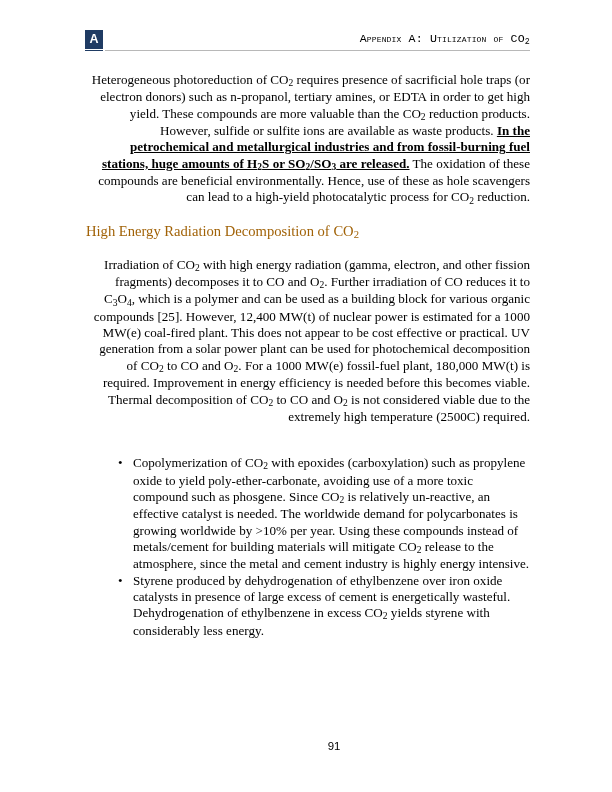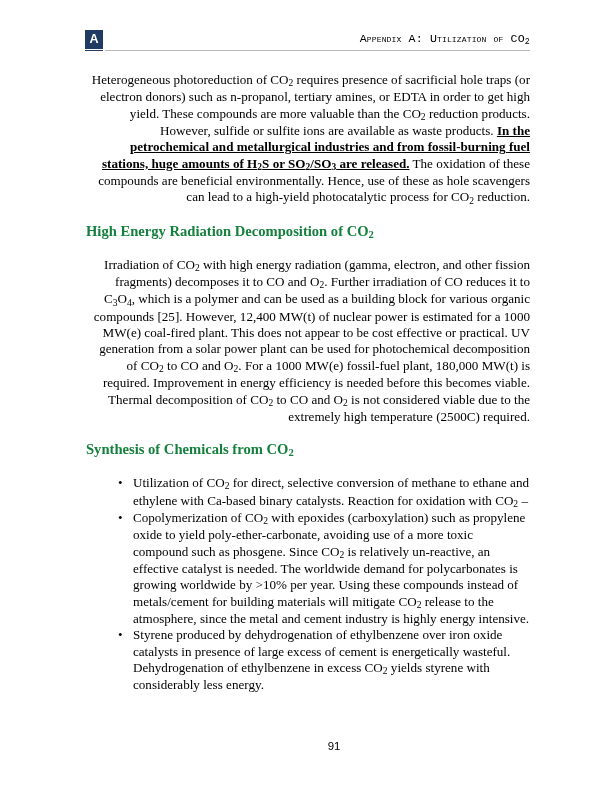--- a/index.html
+++ b/index.html
@@ -95,22 +95,22 @@
     text-align: right;
     text-rendering: optimizeLegibility;
   }
 
   .spacer-sm { height: 15px; }
   .spacer-head { height: 15px; }
 
   h2.section-heading {
     margin: 0;
     font-size: 14.6px;
-    font-weight: bold;
-    color: #15803d;
+    font-weight: normal;
+    color: #a16207;
     line-height: 18px;
     font-family: "Liberation Serif", "DejaVu Serif", serif;
   }
 
   sub {
     font-size: 0.73em;
     vertical-align: baseline;
     position: relative;
     top: 2.2px;
   }
@@ -173,29 +173,27 @@
     <div class="spacer-head"></div>
 
     <h2 class="section-heading"><span>High Energy Radiation Decomposition of CO</span><sub>2</sub></h2>
 
     <div class="spacer-sm"></div>
 
     <p class="para"><span>Irradiation of CO</span><sub>2</sub><span> with high energy radiation (gamma, electron, and other fission fragments) decomposes it to CO and O</span><sub>2</sub><span>.  Further irradiation of CO reduces it to C</span><sub>3</sub><span>O</span><sub>4</sub><span>, which is a polymer and can be used as a building block for various organic compounds [25].  However, 12,400 MW(t) of nuclear power is estimated for a 1000 MW(e) coal-fired plant.  This does not appear to be cost effective or practical. UV generation from a solar power plant can be used for photochemical decomposition of CO</span><sub>2</sub><span> to CO and O</span><sub>2</sub><span>.  For a 1000 MW(e) fossil-fuel plant, 180,000 MW(t) is required.  Improvement in energy efficiency is needed before this becomes viable.  Thermal decomposition of CO</span><sub>2</sub><span> to CO and O</span><sub>2</sub><span> is not considered viable due to the extremely high temperature (2500C) required.</span></p>
 
     <div class="spacer-head"></div>
 
-    <h2 class="section-heading"><span>Synthesis of Chemicals from CO</span><sub>2</sub></h2>
 
     <div class="spacer-sm"></div>
 
 
     <ul class="bullets">
 
 
-      <li><span>Utilization of CO</span><sub>2</sub><span> for direct, selective conversion of methane to ethane and ethylene with Ca-based binary catalysts.  Reaction for oxidation with CO</span><sub>2</sub><span> –</span></li>
 
       <li><span>Copolymerization of CO</span><sub>2</sub><span> with epoxides (carboxylation) such as propylene oxide to yield poly-ether-carbonate, avoiding use of a more toxic compound such as phosgene.  Since CO</span><sub>2</sub><span> is relatively un-reactive, an effective catalyst is needed.  The worldwide demand for polycarbonates is growing worldwide by &gt;10% per year.  Using these compounds instead of metals/cement for building materials will mitigate CO</span><sub>2</sub><span> release to the atmosphere, since the metal and cement industry is highly energy intensive.</span></li>
 
 
       <li><span>Styrene produced by dehydrogenation of ethylbenzene over iron oxide catalysts in presence of large excess of cement is energetically wasteful.  Dehydrogenation of ethylbenzene in excess CO</span><sub>2</sub><span> yields styrene with considerably less energy.</span></li>
 
     </ul>
 
   </div>
 

